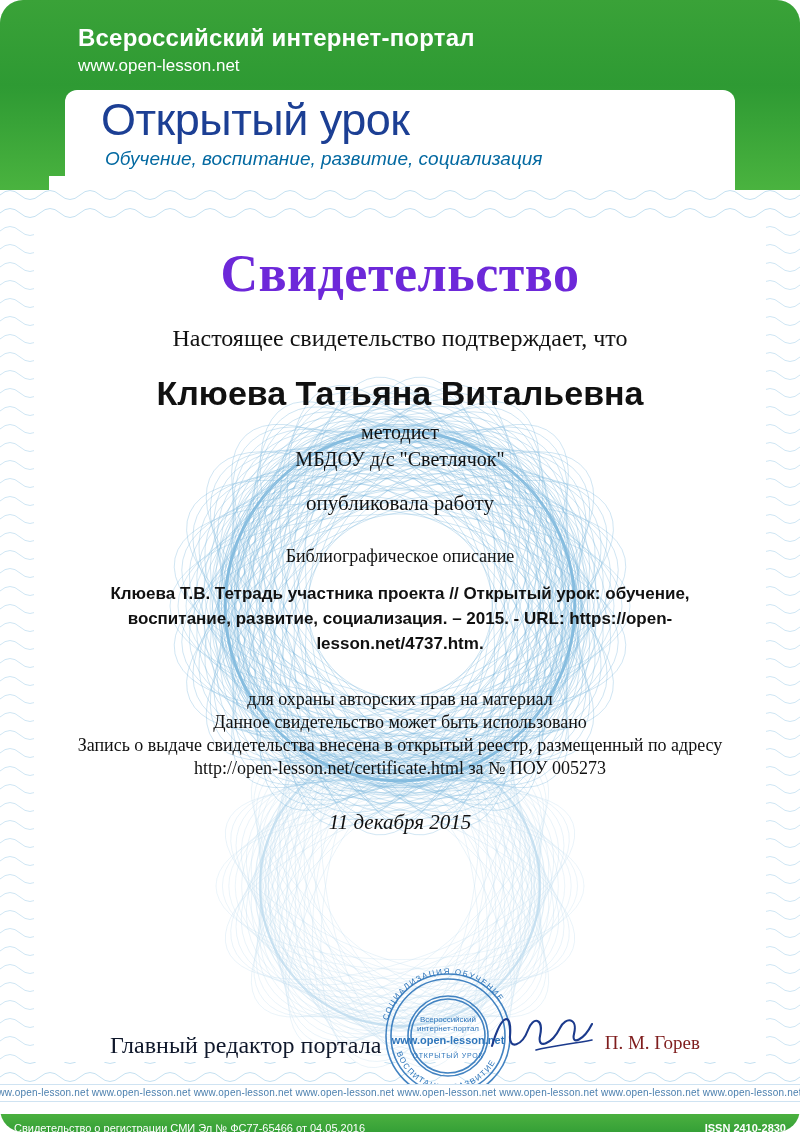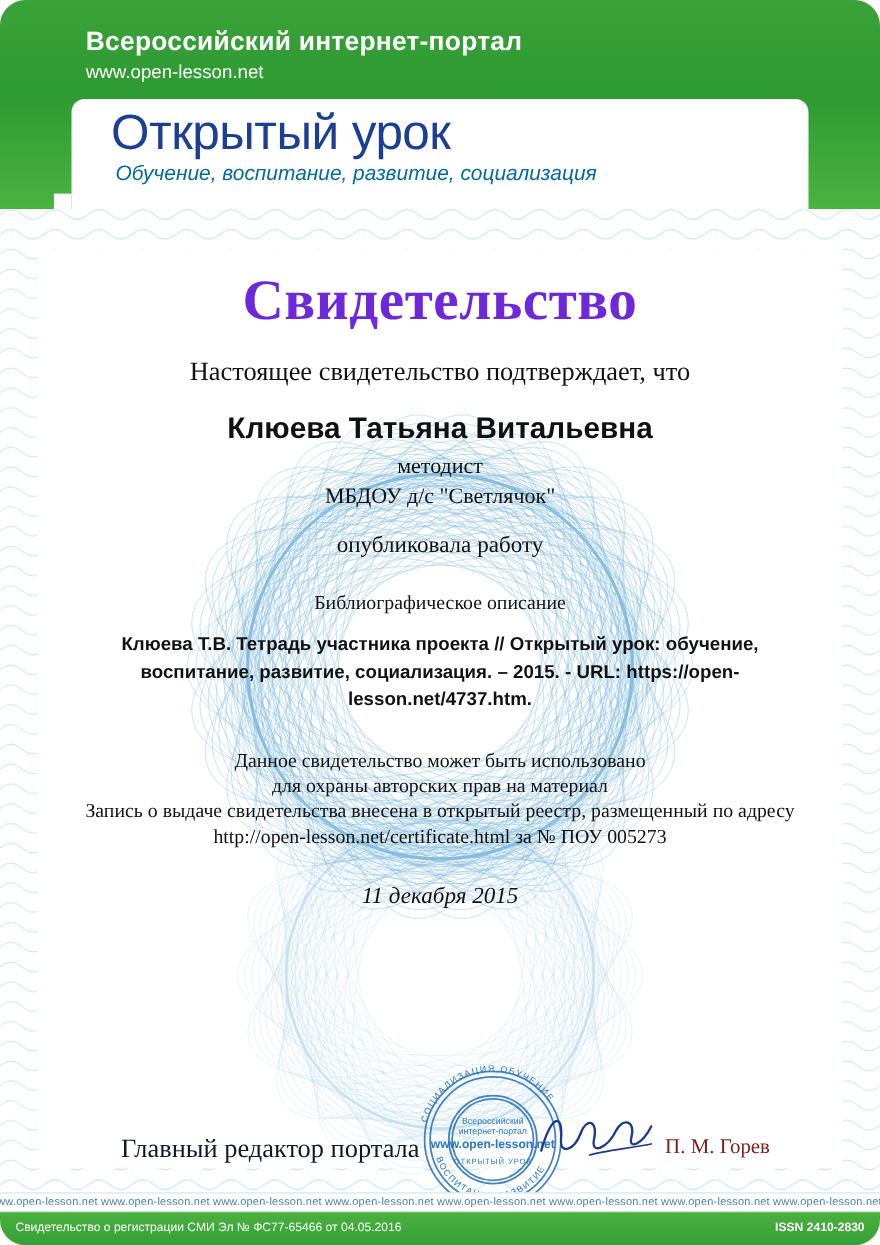--- a/index.html
+++ b/index.html
@@ -116,21 +116,21 @@
   }
   .confirm-line {
     margin-top: 22px;
     font-size: 24px;
     color: #111111;
   }
   .person-name {
     margin-top: 22px;
     font-family: "Liberation Sans", sans-serif;
     font-weight: bold;
-    font-size: 27px;
+    font-size: 34px;
     color: #111111;
   }
   .person-role {
     margin-top: 8px;
     font-size: 20px;
     color: #111111;
   }
   .person-org {
     margin-top: 4px;
     font-size: 20px;
@@ -232,21 +232,21 @@
     color: #4a7fae;
     line-height: 15px;
     letter-spacing: 0.2px;
     margin-left: -10px;
   }
   .footer-bar {
     position: absolute;
     left: 0;
     bottom: 0;
     width: 800px;
-    height: 30px;
+    height: 18px;
     background: linear-gradient(180deg, #4bb03f 0%, #35a037 100%);
     color: #ffffff;
   }
   .footer-left {
     position: absolute;
     left: 14px;
     top: 8px;
     font-family: "Liberation Sans", sans-serif;
     font-size: 11px;
   }
@@ -332,22 +332,22 @@
   <div class="body">
     <div class="cert-title">Свидетельство</div>
     <div class="confirm-line">Настоящее свидетельство подтверждает, что</div>
     <div class="person-name">Клюева Татьяна Витальевна</div>
     <div class="person-role">методист</div>
     <div class="person-org">МБДОУ д/с "Светлячок"</div>
     <div class="published-line">опубликовала работу</div>
     <div class="biblio-label">Библиографическое описание</div>
     <div class="biblio-text">Клюева Т.В. Тетрадь участника проекта // Открытый урок: обучение, воспитание, развитие, социализация. – 2015. - URL: https://open-lesson.net/4737.htm.</div>
     <div class="note">
+      <div>для охраны авторских прав на материал</div>
       <div>Данное свидетельство может быть использовано</div>
-      <div>для охраны авторских прав на материал</div>
       <div>Запись о выдаче свидетельства внесена в открытый реестр, размещенный по адресу</div>
       <div>http://open-lesson.net/certificate.html за № ПОУ 005273</div>
     </div>
     <div class="date">11 декабря 2015</div>
   </div>
 
   <div class="sign-row">
     <div class="sign-left">Главный редактор портала</div>
 
     <svg class="stamp" viewBox="0 0 160 160">

